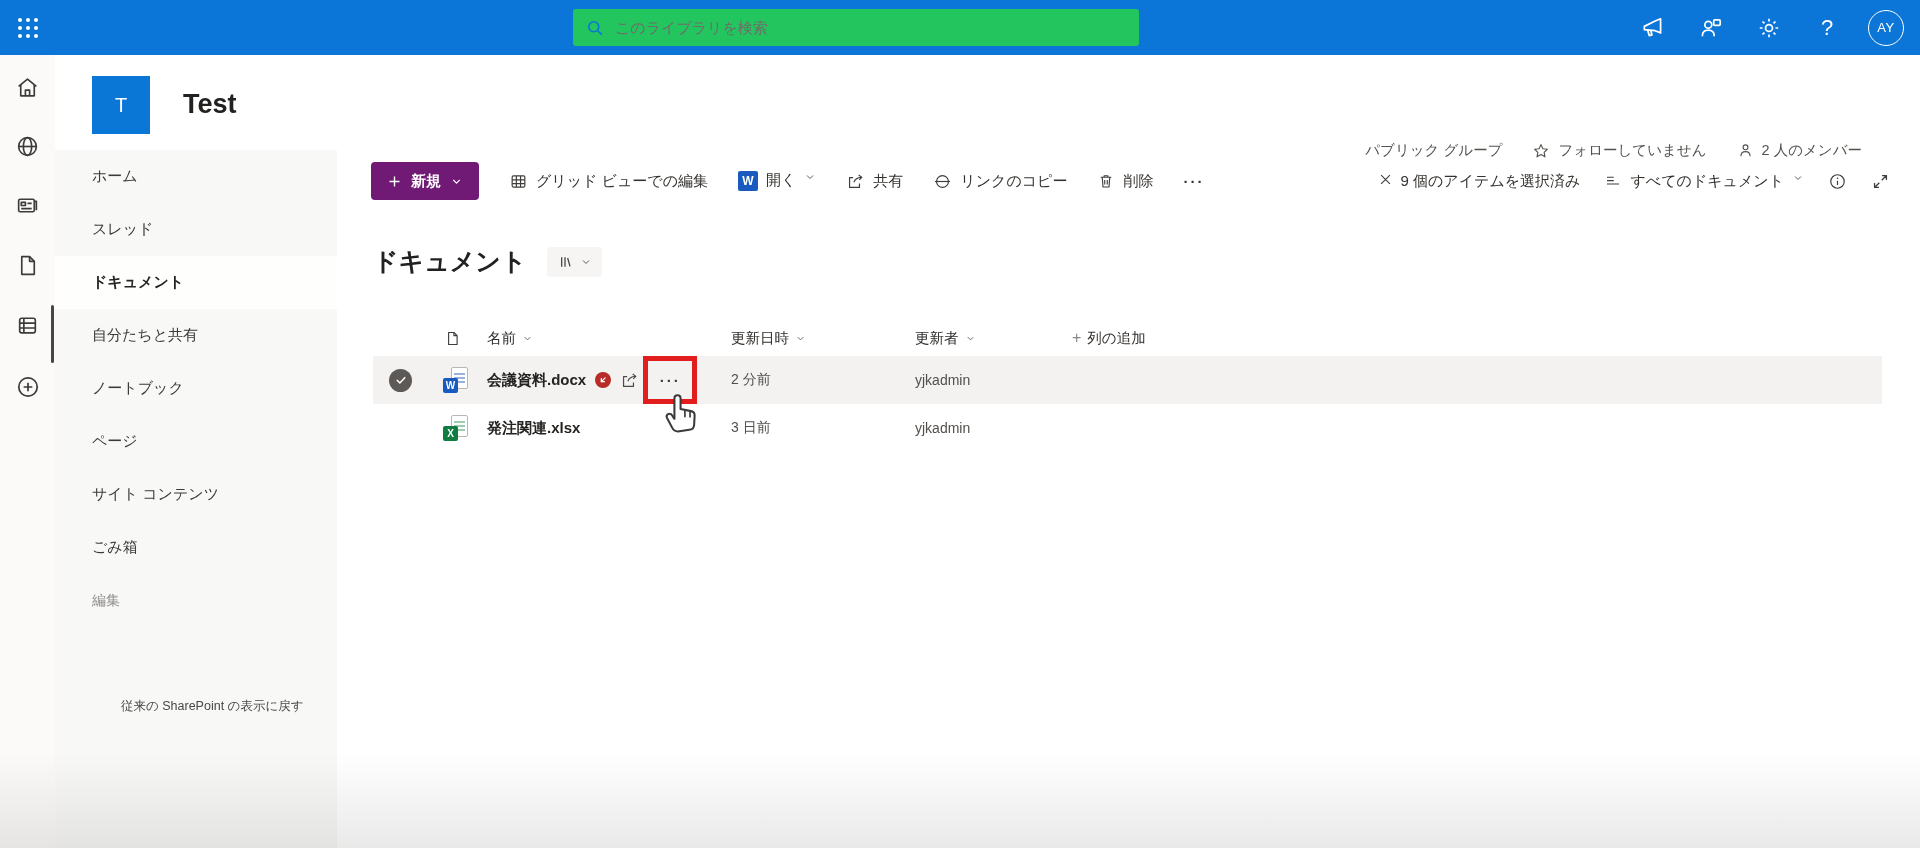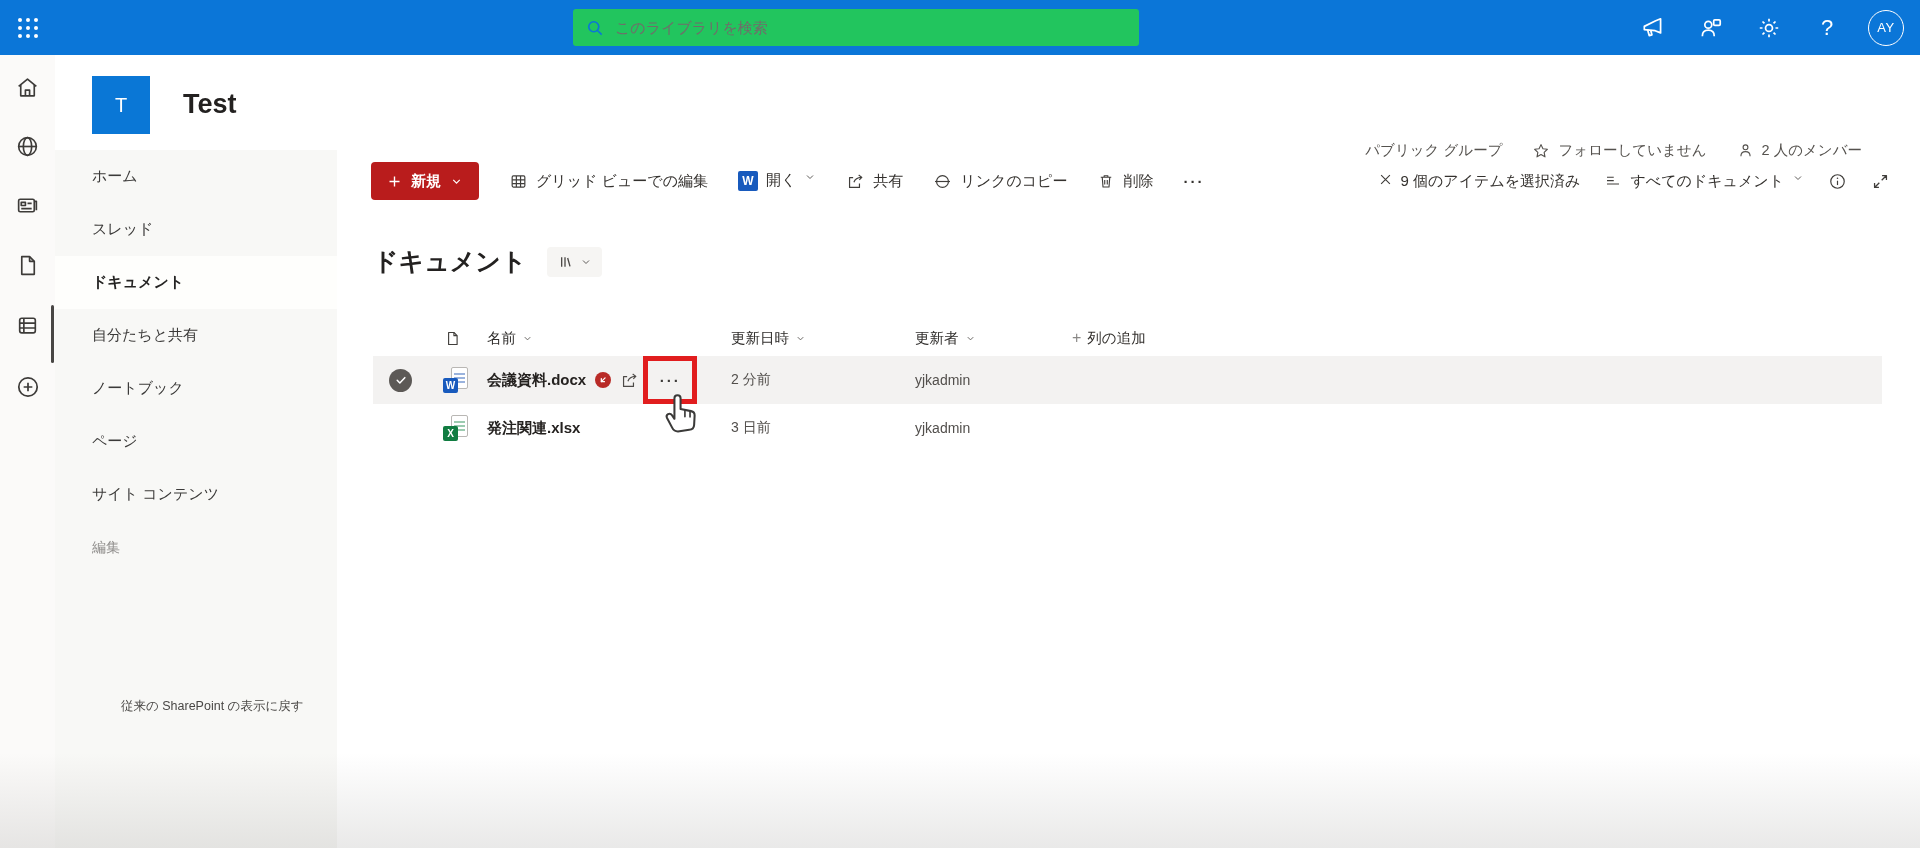--- a/index.html
+++ b/index.html
@@ -44,21 +44,21 @@
   .site-meta { position:absolute; right:58px; top:0; height:95px; display:flex; align-items:center;
     gap:30px; font-size:14.5px; color:#55524e;margin-top:48px; }
   .meta-item { display:flex; align-items:center; gap:8px; cursor:pointer; }
   .meta-item .glyph { color:#55524e; display:flex; }
 
   
   .toolbar { position:absolute; left:337px; top:158px; width:1583px; height:46px;
     display:flex; align-items:center; padding:0 30px 0 34px; justify-content:space-between; }
   .tb-left, .tb-right { display:flex; align-items:center; }
   .tb-left { gap:30px; } .tb-right { gap:24px; }
-  .btn-new { background:#b91c1c; color:#fff; height:38px; border-radius:4px; padding:0 16px;
+  .btn-new { background:#701a75; color:#fff; height:38px; border-radius:4px; padding:0 16px;
     display:flex; align-items:center; gap:9px; font-size:15px; font-weight:bold; cursor:pointer; }
   .tb-item { display:flex; align-items:flex-start; gap:8px; font-size:15px; color:#34312e; cursor:pointer; }
   .tb-item .glyph { color:#403e3b; display:flex; }
   .chev { display:flex; color:#5f5c59; }
   .word-chip,.word-chip-sm { background:#185abd; color:#fff; font-weight:bold; display:flex;
     align-items:center; justify-content:center; border-radius:2px; }
   .word-chip { width:20px; height:20px; font-size:12px; }
 
   
   .heading-row { position:absolute; left:373px; top:245px; display:flex; align-items:center; gap:20px; }
@@ -221,20 +221,21 @@
 </div>
 
 <div class="sidebar">
   <div class="nav-item">ホーム</div>
   <div class="nav-item">スレッド</div>
   <div class="nav-item selected">ドキュメント</div>
   <div class="nav-item">自分たちと共有</div>
   <div class="nav-item">ノートブック</div>
   <div class="nav-item">ページ</div>
   <div class="nav-item">サイト コンテンツ</div>
+  <div class="nav-item">ごみ箱</div>
   <div class="nav-item dimmed">編集</div>
   <div class="sidebar-footer">従来の SharePoint の表示に戻す</div>
 </div>
 
 <div class="toolbar">
   <div class="tb-left">
     <div class="btn-new">
       <span style="display:flex">
         <svg width="15" height="15" viewBox="0 0 24 24" fill="none" stroke="#fff" stroke-width="2.2">
             <path d="M12 4 V20 M4 12 H20"></path>

